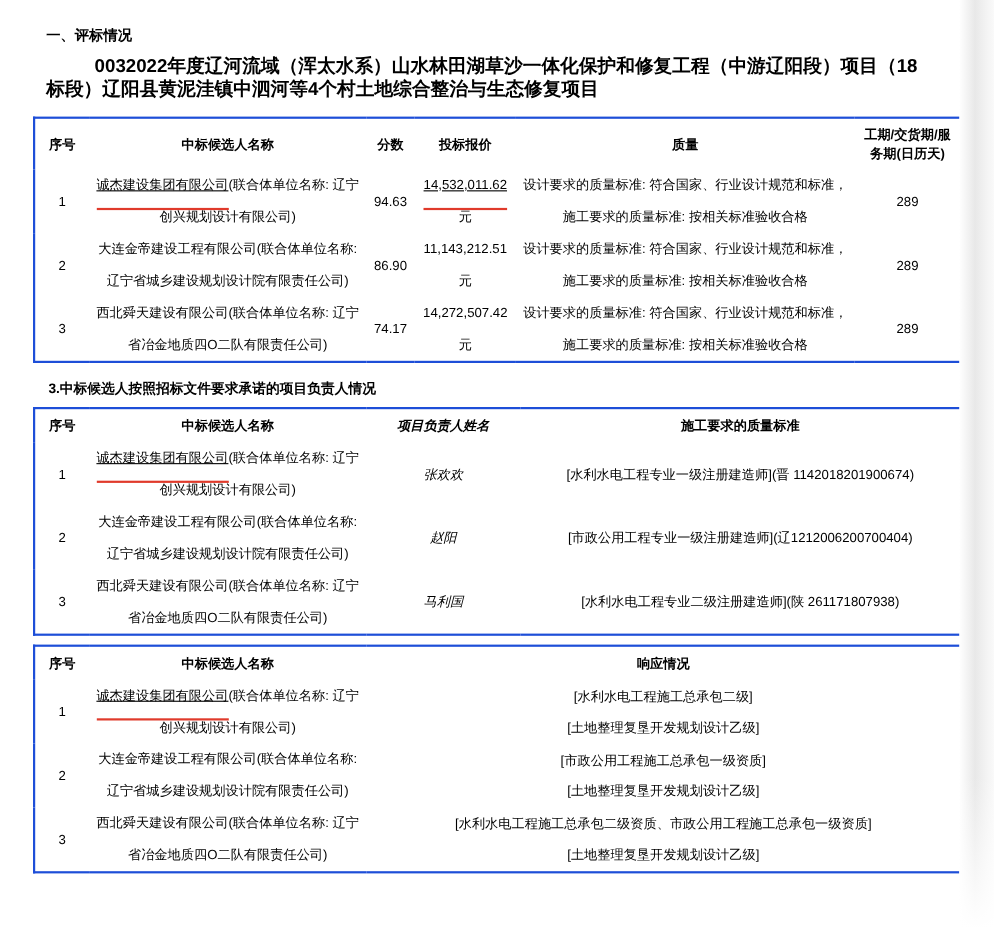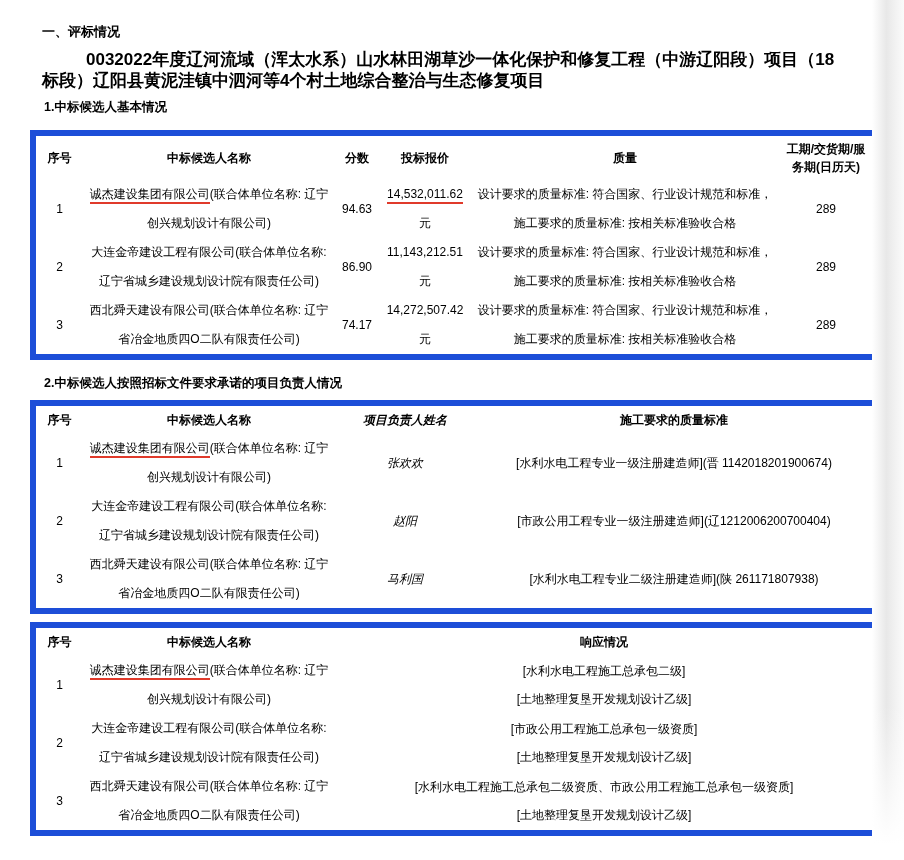--- a/index.html
+++ b/index.html
@@ -42,21 +42,21 @@
     line-height: 15px;
   }
   .sh1 { margin-top: 9px; }
   .sh2 { margin-top: 16px; }
   .sh3 { margin-top: 19px; }
 
   table.doc-table {
     width: 843px;
     border-collapse: collapse;
     table-layout: fixed;
-    border: 6px solid #1d4ed8;
+    border: 2px solid #1d4ed8;
     font-size: 12px;
     background: #fff;
   }
   .t1 { margin-top: 15px; }
   .t2 { margin-top: 9px; }
   .t3 { margin-top: 8px; }
 
   table.doc-table th {
     font-weight: bold;
     text-align: center;
@@ -86,33 +86,33 @@
   .t2 .c-no { width: 50px; }  .t2 .c-name { width: 252px; }
   .t2 .c-manager { width: 140px; font-style: italic; } .t2 .c-cert { width: 401px; }
   .t3 .c-no { width: 50px; }  .t3 .c-name { width: 252px; }
   .t3 .c-resp { width: 541px; }
 
   .price-unit { display: block; }
   .resp-line { display: block; line-height: 28px; }
 
   .red-underline {
     border-bottom: 2px solid #e03a2b;
-    padding-bottom: 1px;
+    padding-bottom: 14px;
+    text-decoration: underline;
   }
 </style>
 </head>
 <body>
 
 <div class="content">
 
   <div class="doc-title">一、评标情况</div>
 
   <div class="project-para">0032022年度辽河流域（浑太水系）山水林田湖草沙一体化保护和修复工程（中游辽阳段）项目（18标段）辽阳县黄泥洼镇中泗河等4个村土地综合整治与生态修复项目</div>
 
-  <div class="sec-heading sh1">1.中标候选人基本情况</div>
 
   <table class="doc-table t1">
     <tbody>
         <tr class="hdr">
       <th class="c-no">序号</th>
       <th class="c-name">中标候选人名称</th>
       <th class="c-score">分数</th>
       <th class="c-price">投标报价</th>
       <th class="c-quality">质量</th>
       <th class="c-period">工期/交货期/服务期(日历天)</th>
@@ -137,21 +137,21 @@
       <td class="c-no">3</td>
       <td class="c-name"><span>西北舜天建设有限公司</span><span>(联合体单位名称: 辽宁省冶金地质四O二队有限责任公司)</span></td>
       <td class="c-score">74.17</td>
       <td class="c-price"><span>14,272,507.42</span><span class="price-unit">元</span></td>
       <td class="c-quality">设计要求的质量标准: 符合国家、行业设计规范和标准，施工要求的质量标准: 按相关标准验收合格</td>
       <td class="c-period">289</td>
     </tr>
   </tbody>
     </table>
 
-  <div class="sec-heading sh2">2.中标候选人按照招标文件要求承诺的项目负责人情况</div>
+  <div class="sec-heading sh2">3.中标候选人按照招标文件要求承诺的项目负责人情况</div>
 
   <table class="doc-table t2">
     <tbody>
         <tr class="hdr">
       <th class="c-no">序号</th>
       <th class="c-name">中标候选人名称</th>
       <th class="c-manager">项目负责人姓名</th>
       <th class="c-cert">施工要求的质量标准</th>
     </tr>
     <tr class="row">

